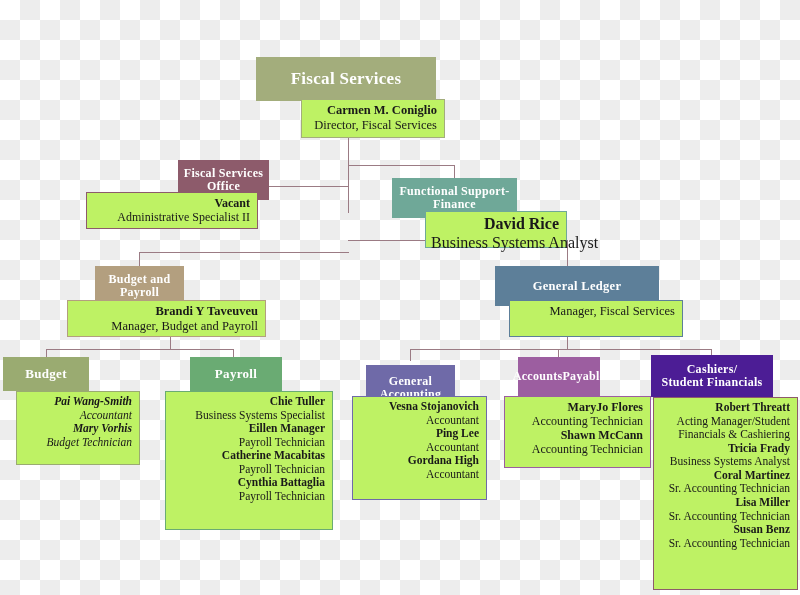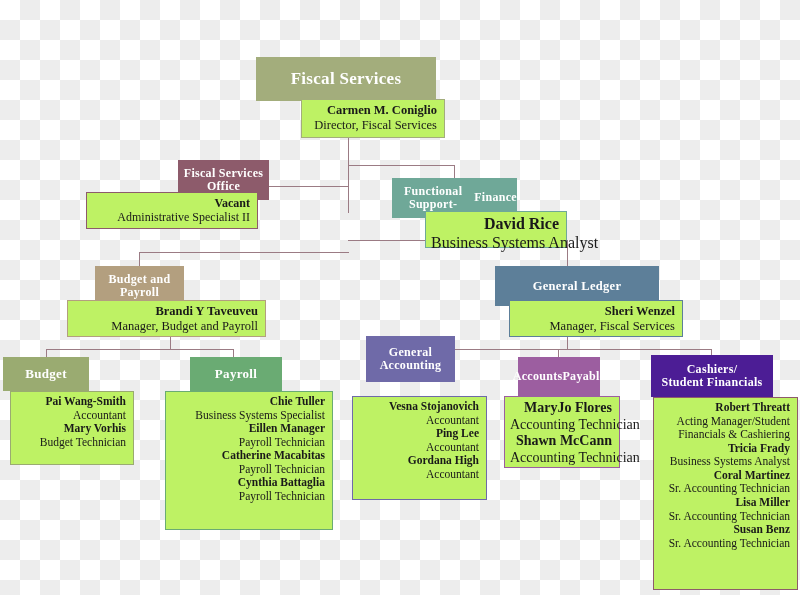--- a/index.html
+++ b/index.html
@@ -126,21 +126,21 @@
 
   <div class="hdr c-office" style="left:178px; top:160px; width:91px; height:40px; font-size:12px; flex-direction:column;">
     <span>Fiscal Services</span>
     <span>Office</span>
   </div>
   <div class="body b-office" style="left:86px; top:192px; width:172px; height:37px; font-size:12px;">
     <span class="nm">Vacant</span>
     <span class="tt">Administrative Specialist II</span>
   </div>
 
-  <div class="hdr c-func" style="left:392px; top:178px; width:125px; height:40px; font-size:12px; flex-direction:row;">
+  <div class="hdr c-func" style="left:392px; top:178px; width:125px; height:40px; font-size:12px; flex-direction:column;">
     <span>Functional Support-</span>
     <span>Finance</span>
   </div>
   <div class="body b-func" style="left:425px; top:211px; width:142px; height:37px; font-size:16px;">
     <span class="nm">David Rice</span>
     <span class="tt">Business Systems Analyst</span>
   </div>
 
   <div class="hdr c-bp" style="left:95px; top:266px; width:89px; height:40px; font-size:12px; flex-direction:column;">
     <span>Budget and</span>
@@ -148,66 +148,65 @@
   </div>
   <div class="body b-bp" style="left:67px; top:300px; width:199px; height:37px; font-size:12.5px;">
     <span class="nm">Brandi Y Taveuveu</span>
     <span class="tt">Manager, Budget and Payroll</span>
   </div>
 
   <div class="hdr c-gl" style="left:495px; top:266px; width:164px; height:40px; font-size:12.5px;">
     <span>General Ledger</span>
   </div>
   <div class="body b-gl" style="left:509px; top:300px; width:174px; height:37px; font-size:12.5px;">
-    <span class="nm">Sheri Wenzel</span>
     <span class="tt">Manager, Fiscal Services</span>
   </div>
 
   <div class="hdr c-budget" style="left:3px; top:357px; width:86px; height:34px; font-size:13px;">
     <span>Budget</span>
   </div>
-  <div class="body b-budget" style="left:10px; top:391px; width:124px; height:74px; font-size:11.5px;">
+  <div class="body b-budget" style="left:16px; top:391px; width:124px; height:74px; font-size:11.5px;font-style:italic;">
     <span class="nm">Pai Wang-Smith</span>
     <span class="tt">Accountant</span>
     <span class="nm">Mary Vorhis</span>
     <span class="tt">Budget Technician</span>
   </div>
 
   <div class="hdr c-payrol" style="left:190px; top:357px; width:92px; height:34px; font-size:13px;">
     <span>Payroll</span>
   </div>
   <div class="body b-payrol" style="left:165px; top:391px; width:168px; height:139px; font-size:11.5px;">
     <span class="nm">Chie Tuller</span>
     <span class="tt">Business Systems Specialist</span>
     <span class="nm">Eillen Manager</span>
     <span class="tt">Payroll Technician</span>
     <span class="nm">Catherine Macabitas</span>
     <span class="tt">Payroll Technician</span>
     <span class="nm">Cynthia Battaglia</span>
     <span class="tt">Payroll Technician</span>
   </div>
 
-  <div class="hdr c-genacc" style="left:366px; top:336px; width:89px; height:46px; font-size:12px; flex-direction:column;">
+  <div class="hdr c-genacc" style="left:366px; top:365px; width:89px; height:46px; font-size:12px; flex-direction:column;">
     <span>General</span>
     <span>Accounting</span>
   </div>
   <div class="body b-genacc" style="left:352px; top:396px; width:135px; height:104px; font-size:11.5px;">
     <span class="nm">Vesna Stojanovich</span>
     <span class="tt">Accountant</span>
     <span class="nm">Ping Lee</span>
     <span class="tt">Accountant</span>
     <span class="nm">Gordana High</span>
     <span class="tt">Accountant</span>
   </div>
 
   <div class="hdr c-ap" style="left:518px; top:357px; width:82px; height:39px; font-size:12px; flex-direction:row;">
     <span>Accounts</span>
     <span>Payable</span>
   </div>
-  <div class="body b-ap" style="left:504px; top:396px; width:116px; height:72px; font-size:14px;">
+  <div class="body b-ap" style="left:504px; top:396px; width:147px; height:72px; font-size:12px;">
     <span class="nm">MaryJo Flores</span>
     <span class="tt">Accounting Technician</span>
     <span class="nm">Shawn McCann</span>
     <span class="tt">Accounting Technician</span>
   </div>
 
   <div class="hdr c-cash" style="left:651px; top:355px; width:122px; height:42px; font-size:12px; flex-direction:column;">
     <span>Cashiers/</span>
     <span>Student Financials</span>
   </div>

